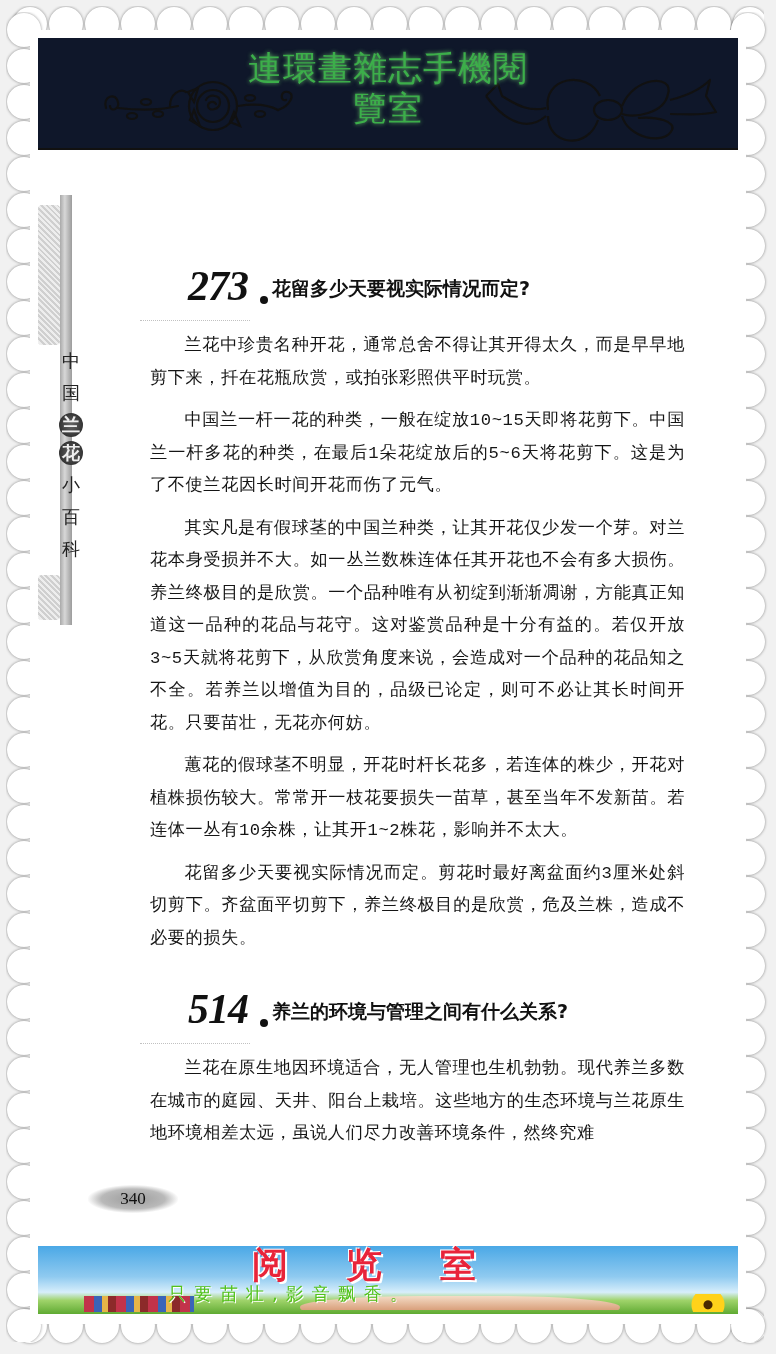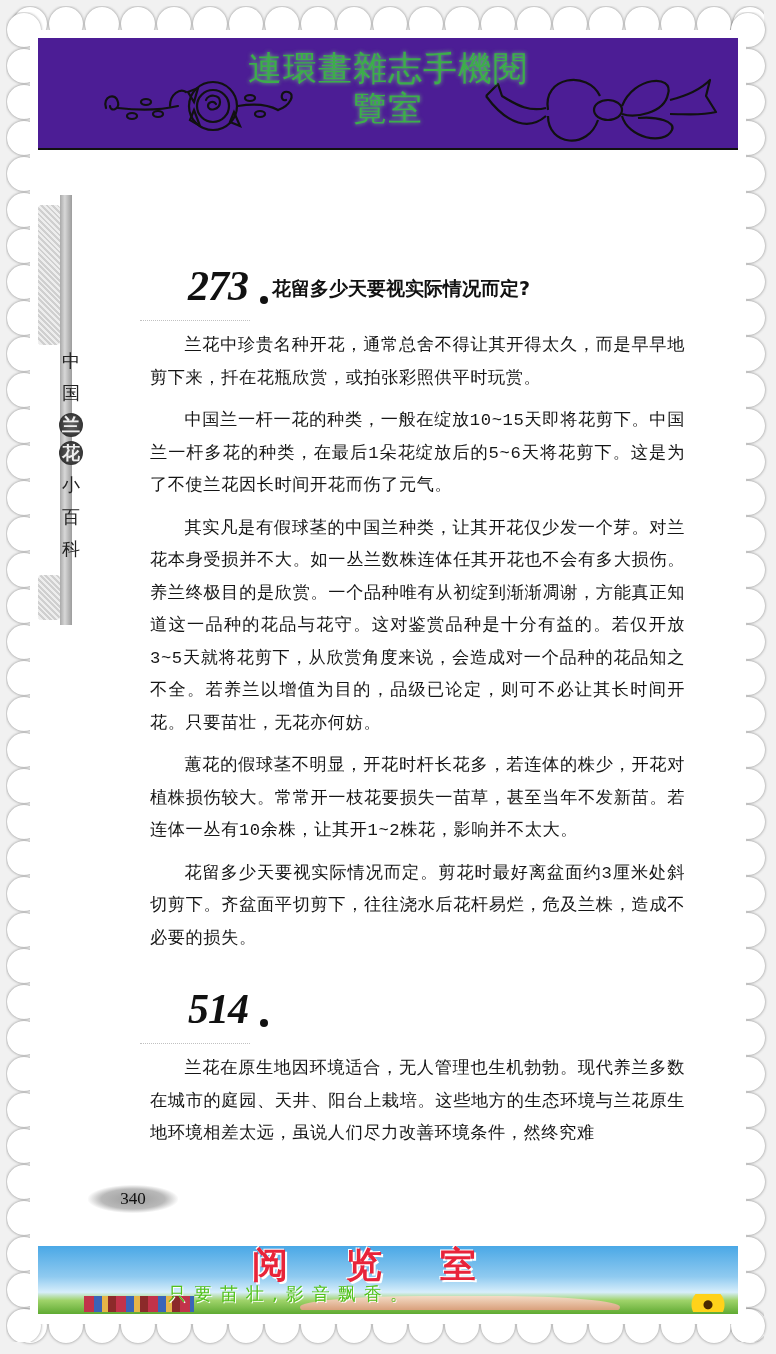--- a/index.html
+++ b/index.html
@@ -27,21 +27,21 @@
       margin: 1px;
     }
     .inner-mask {
       position: absolute; left: 30px; top: 30px; width: 716px; height: 1294px;
       background: #fff;
     }
 
     
     .header {
       position: absolute; left: 38px; top: 38px; width: 700px; height: 110px;
-      background: #4c1d95;
+      background: #0f172a;
     }
     .header-line {
       position: absolute; left: 38px; top: 148px; width: 700px; height: 2px; background: #111;
     }
     .header-title {
       position: absolute; left: 0; width: 700px; top: 10px;
       text-align: center;
       font-family: "DejaVu Sans", sans-serif;
       color: #3cae4a;
       font-size: 34px; line-height: 40px;
@@ -339,26 +339,27 @@
   <div class="q-head">
     <span class="q-num">273</span>
     <span class="q-dot" style="left:120px"></span>
     <span class="q-title" style="left:132px">花留多少天要视实际情况而定?</span>
     <span class="q-swirl"></span>
   </div>
   <p class="para">兰花中珍贵名种开花，通常总舍不得让其开得太久，而是早早地剪下来，扦在花瓶欣赏，或拍张彩照供平时玩赏。</p>
   <p class="para">中国兰一杆一花的种类，一般在绽放10~15天即将花剪下。中国兰一杆多花的种类，在最后1朵花绽放后的5~6天将花剪下。这是为了不使兰花因长时间开花而伤了元气。</p>
   <p class="para">其实凡是有假球茎的中国兰种类，让其开花仅少发一个芽。对兰花本身受损并不大。如一丛兰数株连体任其开花也不会有多大损伤。养兰终极目的是欣赏。一个品种唯有从初绽到渐渐凋谢，方能真正知道这一品种的花品与花守。这对鉴赏品种是十分有益的。若仅开放3~5天就将花剪下，从欣赏角度来说，会造成对一个品种的花品知之不全。若养兰以增值为目的，品级已论定，则可不必让其长时间开花。只要苗壮，无花亦何妨。</p>
   <p class="para">蕙花的假球茎不明显，开花时杆长花多，若连体的株少，开花对植株损伤较大。常常开一枝花要损失一苗草，甚至当年不发新苗。若连体一丛有10余株，让其开1~2株花，影响并不太大。</p>
-  <p class="para">花留多少天要视实际情况而定。剪花时最好离盆面约3厘米处斜切剪下。齐盆面平切剪下，往往浇水后花杆易烂，危及兰株，造成不必要的损失。</p>
+  <p class="para">花留多少天要视实际情况而定。剪花时最好离盆面约3厘米处斜切剪下。齐盆面平切剪下，养兰终极目的是欣赏，危及兰株，造成不必要的损失。</p>
 
   <div class="gap2"></div>
   <div class="q-head">
     <span class="q-num">514</span>
     <span class="q-dot" style="left:120px"></span>
+    <span class="q-title" style="left:132px">养兰的环境与管理之间有什么关系?</span>
     <span class="q-swirl"></span>
   </div>
   <p class="para">兰花在原生地因环境适合，无人管理也生机勃勃。现代养兰多数在城市的庭园、天井、阳台上栽培。这些地方的生态环境与兰花原生地环境相差太远，虽说人们尽力改善环境条件，然终究难</p>
 </div>
 
 <div class="page-num">340</div>
 
 <div class="banner">
   <div class="books"></div>
   <div class="open-book"></div>

